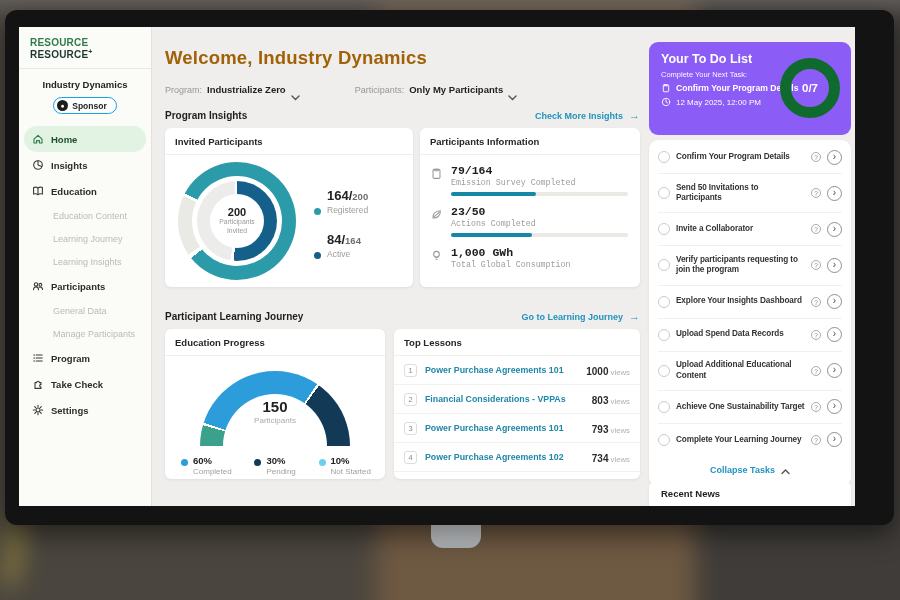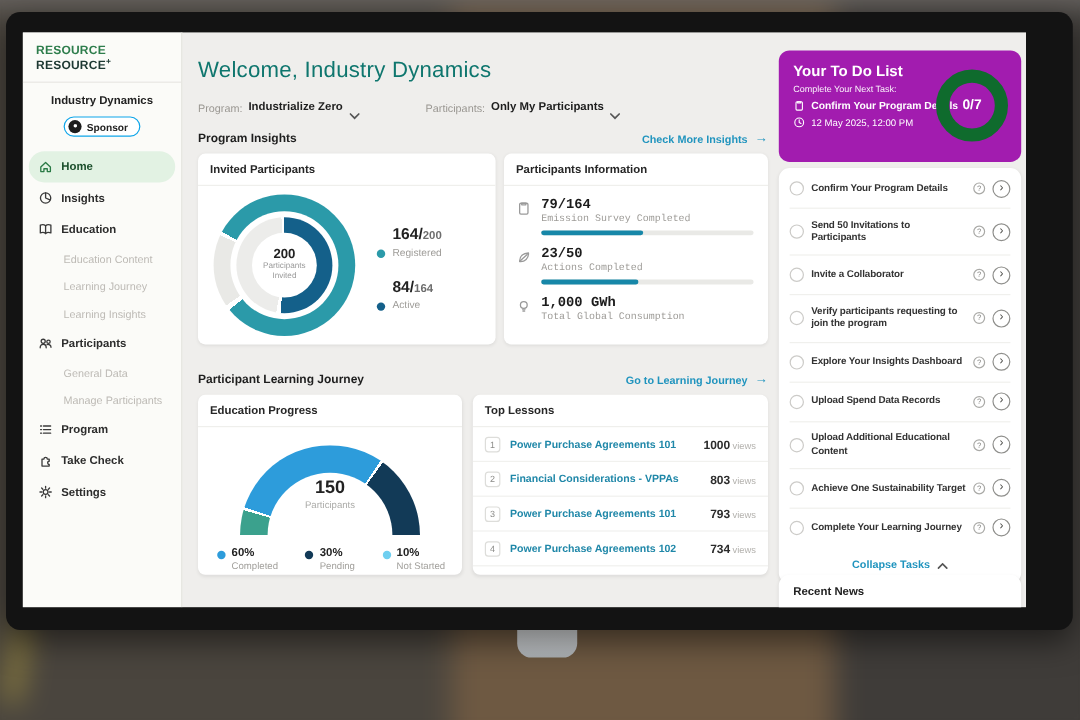--- a/index.html
+++ b/index.html
@@ -37,21 +37,21 @@
   .nav-item { display:flex; align-items:center; gap:7px; height:26px; padding-left:13px;
     font-size:9.5px; font-weight:700; color:#2c2c2c; cursor:pointer; }
   .nav-item.sub { height:23px; padding-left:34px; color:#bdbab5; font-weight:400; font-size:9px; }
   .nav-item.active { background:#e2f2e3; border-radius:13px; margin:0 5px; padding-left:8px; color:#1c4f2c; }
   .nav-ico { width:12px; height:12px; display:inline-flex; }
   .nav-ico svg { stroke:#3a3a3a; fill:none; stroke-width:1.1; stroke-linecap:round; stroke-linejoin:round; }
   .nav-item.active .nav-ico svg { stroke:#2a7a45; }
 
   
   .main { position:absolute; left:146px; top:0; width:475px; height:100%; }
-  .h1 { position:absolute; top:20px; left:0; font-size:18.5px; font-weight:400; color:#0f766e; letter-spacing:.2px; }
+  .h1 { position:absolute; top:20px; left:0; font-size:18.5px; font-weight:700; color:#a16207; letter-spacing:.2px; }
   .filters { position:absolute; top:57px; left:0; display:flex; align-items:center; }
   .fgroup { display:flex; align-items:center; gap:5px; cursor:pointer; }
   .fgroup + .fgroup { margin-left:55px; }
   .flabel { font-size:9px; color:#9a9792; }
   .fvalue { font-size:9.5px; font-weight:700; color:#1e1e1e; }
   .chev-down { width:9px; height:6px; }
   .chev-down svg, .chev-up svg { stroke:#555; fill:none; stroke-width:1.4; stroke-linecap:round; }
 
   .secrow { position:absolute; left:0; width:100%; display:flex; justify-content:space-between; align-items:center; }
   .sec-title { font-size:10px; font-weight:700; color:#1e1e1e; }
@@ -110,21 +110,21 @@
   .lesson { display:flex; align-items:center; gap:8px; padding:5px 10px; border-bottom:1px solid #f1f1ee; }
   .lesson:last-child { border-bottom:none; }
   .rank { width:13px; height:13px; border:1px solid #ddddda; border-radius:3px; flex:none;
     display:flex; align-items:center; justify-content:center; font-size:7.5px; color:#8b8b88; }
   .l-title { flex:1; font-size:8.8px; font-weight:700; color:#1f87a8; cursor:pointer; }
   .l-views { font-size:10px; font-weight:700; color:#2c2c2c; }
   .l-suffix { font-size:7.8px; color:#b3b1ad; margin-left:2px; }
 
   
   .rightpanel { position:absolute; left:630px; top:0; width:206px; height:100%; }
-  .todo-head { position:absolute; top:15px; left:0; width:202px; height:93px; background:#a21caf;
+  .todo-head { position:absolute; top:15px; left:0; width:202px; height:93px; background:#8b5cf6;
     border-radius:9px; color:#fff; padding:10px 12px; }
   .td-title { font-size:12.5px; font-weight:700; }
   .td-sub { font-size:7.5px; margin-top:4px; opacity:.95; }
   .td-task,.td-due { display:flex; align-items:center; gap:5px; margin-top:4px; }
   .td-task { font-size:8.6px; font-weight:700; }
   .td-due { font-size:8px; }
   .td-ico { width:10px; height:10px; display:inline-flex; flex:none; }
   .td-ico svg { stroke:#fff; fill:none; stroke-width:1.1; stroke-linecap:round; stroke-linejoin:round; }
   .todo-ring { position:absolute; right:11px; top:16px; width:60px; height:60px; border-radius:50%;
     border:11px solid #0f6b2d; display:flex; align-items:center; justify-content:center; }

